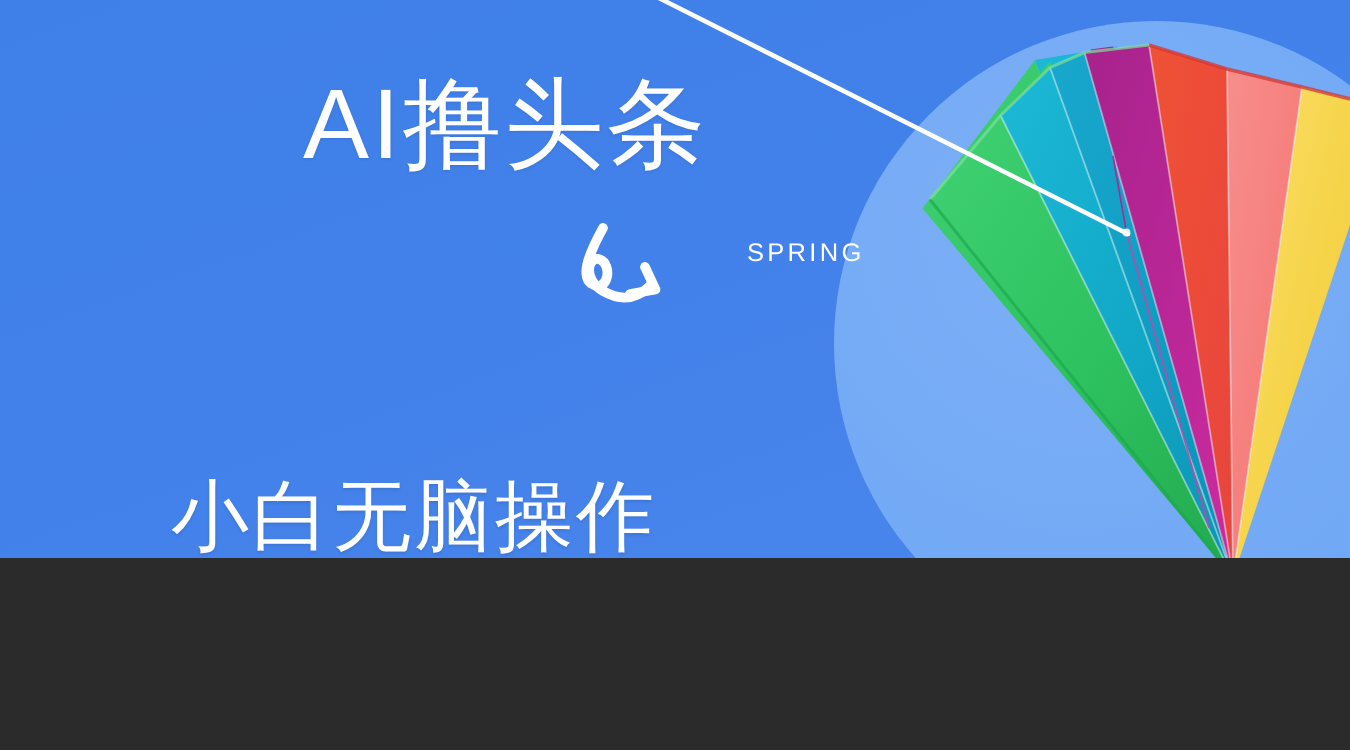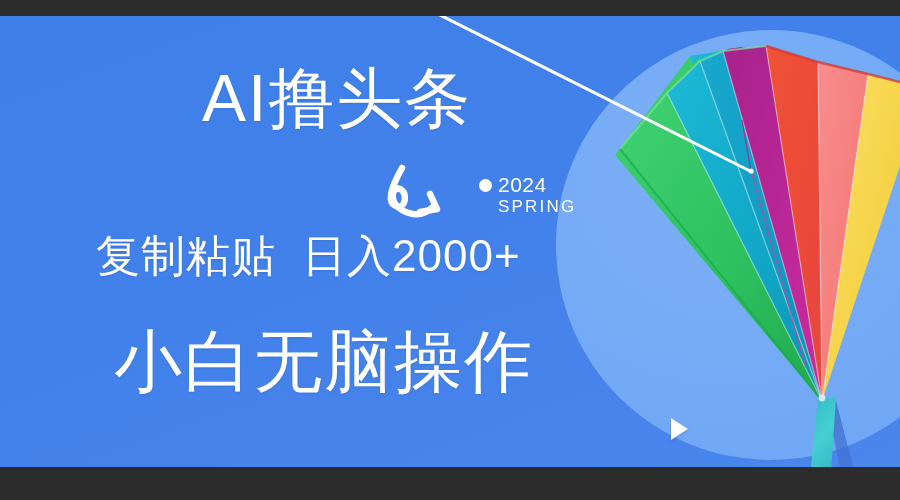--- a/index.html
+++ b/index.html
@@ -6,26 +6,25 @@
   html, body {
     margin: 0;
     padding: 0;
     background: #2b2b2b;
   }
   * { box-sizing: border-box; }
 
   #banner {
     position: relative;
     width: 900px;
-    height: 451px;
+    height: 372px;
     overflow: hidden;
     font-family: "Liberation Sans", "DejaVu Sans", sans-serif;
     background: linear-gradient(160deg, #3f7fe8 0%, #4281ea 45%, #4a86ec 100%);
     user-select: none;
-    margin-top: 16px;
   }
 
   
   .bg-circle {
     position: absolute;
     border-radius: 50%;
     pointer-events: none;
   }
   #glow-circle {
     left: 556px;
@@ -75,21 +74,21 @@
     top: 212px;
     font-size: 44px;
     line-height: 56px;
     letter-spacing: 1px;
   }
   #line-2 .gap { display: inline-block; width: 26px; }
 
   #line-3 {
     left: 114px;
     top: 312px;
-    font-size: 68px;
+    font-size: 52px;
     line-height: 66px;
     letter-spacing: 2px;
   }
 
   
   #season-badge {
     position: absolute;
     left: 479px;
     top: 158px;
     width: 110px;
@@ -242,31 +241,24 @@
     <circle cx="751" cy="155" r="2.6" fill="#e9e9e9"></circle>
     <circle cx="822" cy="382" r="3.4" fill="#dfe6ee"></circle>
 
     <path d="M 430 -6 L 752 156" fill="none" stroke="#ffffff" stroke-width="3" stroke-linecap="round"></path>
   </svg>
 
   <div id="text-block">
 
     <div id="line-1" class="headline">AI撸头条</div>
 
-    <div id="line-2" class="headline">
-      <span>复制粘贴</span><span class="gap"></span><span>日入2000+</span>
-    </div>
 
     <div id="line-3" class="headline">小白无脑操作</div>
 
     <div id="season-badge">
-      <div class="top-row">
-        <span id="badge-dot"></span>
-        <span id="badge-year">2024</span>
-      </div>
       <div id="badge-season">SPRING</div>
     </div>
 
     <svg id="doodle-arrow" viewBox="0 0 100 80">
       <path d="M 30 6
                C 20 24, 14 40, 24 44
                C 34 48, 36 30, 28 27
                C 20 24, 16 40, 30 48
                C 44 56, 54 52, 62 44" fill="none" stroke="#ffffff" stroke-width="6.5" stroke-linecap="round" stroke-linejoin="round"></path>
       <path d="M 48 50 L 65 47 L 58 32" fill="none" stroke="#ffffff" stroke-width="6.5" stroke-linecap="round" stroke-linejoin="round"></path>

